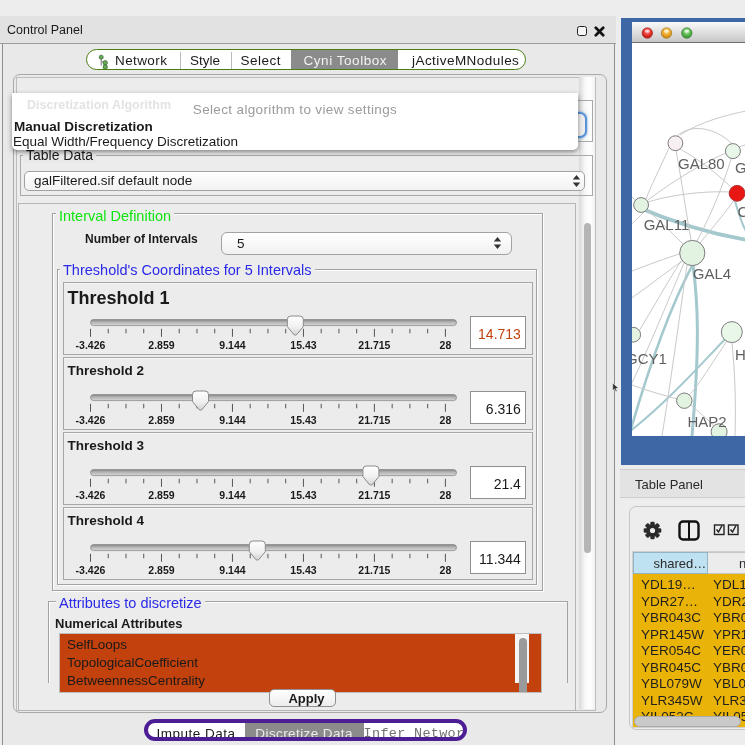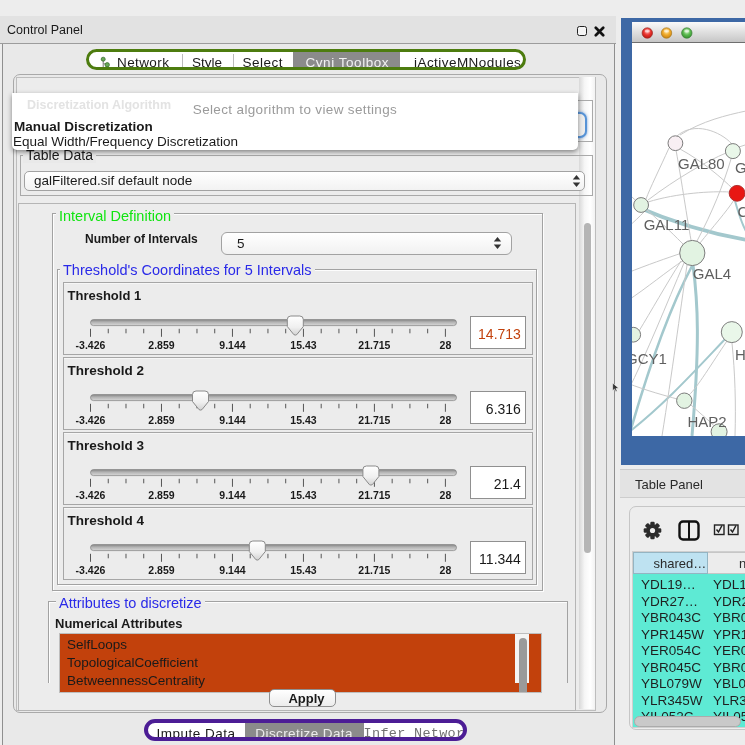--- a/index.html
+++ b/index.html
@@ -40,21 +40,21 @@
   <div class="abs t bold" style="left:85px;top:215.5px;font-size:12px;">Number of Intervals</div>
   <div class="abs" style="left:221px;top:216px;width:291px;height:23px;border:1px solid #a2a2a2;border-radius:6px;background:linear-gradient(#ffffff,#f1f1f1);"></div>
   <div class="abs t" style="left:237px;top:220px;font-size:13.5px;">5</div>
   <svg class="abs" style="left:492px;top:220px;" width="11" height="14" viewBox="0 0 11 14">
       <path d="M5.5 1 L9.2 5.5 L1.8 5.5 Z" fill="#333"></path>
       <path d="M5.5 13 L9.2 8.5 L1.8 8.5 Z" fill="#333"></path>
     </svg>
   <div class="abs" style="left:57px;top:252.5px;width:480px;height:316px;border:1px solid #a2a2a2;box-shadow:1px 1px 0 rgba(255,255,255,.9), inset 1px 1px 0 rgba(255,255,255,.9);"></div>
   <div class="abs gt" style="left:60px;top:246px;color:#2a2ae8;">Threshold's Coordinates for 5 Intervals</div>
   <div class="abs" style="left:62.5px;top:266.3px;width:470px;height:73px;border:1px solid #a6a6a6;background:#ececec;box-shadow:inset 0 1px 0 #f6f6f6;"></div>
-  <div class="abs t bold" style="left:67.5px;top:272.3px;font-size:13px;">Threshold 1</div>
+  <div class="abs t bold" style="left:67.5px;top:272.3px;font-size:18px;">Threshold 1</div>
   <svg class="abs" style="left:62.5px;top:266.3px;" width="470" height="73" viewBox="0 0 470 73">
       <defs>
         <linearGradient id="trk" x1="0" y1="0" x2="0" y2="1">
           <stop offset="0" stop-color="#888888"></stop>
           <stop offset="0.45" stop-color="#b5b5b5"></stop>
           <stop offset="1" stop-color="#d8d8d8"></stop>
         </linearGradient>
         <linearGradient id="thg" x1="0" y1="0" x2="0" y2="1">
           <stop offset="0" stop-color="#ffffff"></stop>
           <stop offset="0.6" stop-color="#efefef"></stop>
@@ -209,21 +209,21 @@
     <div class="abs" style="left:459px;top:4px;width:8px;height:60px;background:#9a9a9a;border-radius:4px;"></div>
   </div>
   <div class="abs" style="left:269px;top:672.5px;width:66.5px;height:18px;border:1px solid #8f8f8f;border-radius:5px;background:linear-gradient(#ffffff,#ececec);"></div>
   <div class="abs t" style="left:269px;top:674.5px;width:75px;text-align:center;font-weight:600;">Apply</div>
   <div class="abs" style="left:143.5px;top:702.5px;width:323.5px;height:22px;background:#ffffff;border:4px solid #4c1d95;border-radius:11px;overflow:hidden;">
     <div class="abs" style="left:97.2px;top:0;width:118.9px;height:22px;background:#8b8b8b;"></div>
     <div class="abs t" style="left:0px;top:3.5px;width:97.2px;text-align:center;font-size:13.5px;color:#1a1a1a;letter-spacing:0.5px;">Impute Data</div>
     <div class="abs t" style="left:97.2px;top:3.5px;width:118.9px;text-align:center;font-size:13.5px;color:#ececec;letter-spacing:0.4px;">Discretize Data</div>
     <div class="abs t" style="left:216.1px;top:3.5px;width:107.4px;text-align:left;font-size:13.5px;color:#737373;letter-spacing:0.3px;font-family:Liberation Mono, monospace;">Infer Network</div>
   </div>
-  <div class="abs" style="left:86px;top:32.5px;width:440px;height:21px;background:#ffffff;border:3px solid #4d7c0f;border-radius:10.5px;overflow:hidden;">
+  <div class="abs" style="left:86px;top:32.5px;width:440px;height:21px;background:#ffffff;border:1px solid #4d7c0f;border-radius:10.5px;overflow:hidden;">
     <div class="abs" style="left:92.5px;top:2px;width:1px;height:17px;background:#bbb;"></div>
     <div class="abs" style="left:143.5px;top:2px;width:1px;height:17px;background:#bbb;"></div>
     <div class="abs" style="left:204px;top:0;width:107px;height:21px;background:#8b8b8b;"></div>
     <svg class="abs" style="left:11px;top:4px;" width="14" height="15" viewBox="0 0 14 15">
       <path d="M3.2 4.5 L3.2 11.5 M3.5 7.5 L6.5 8.5" stroke="#777" stroke-width="1"></path>
       <circle cx="3.2" cy="3.2" r="2" fill="#6aaa58" stroke="#3c6e34" stroke-width="0.8"></circle>
       <circle cx="7.2" cy="8.8" r="2.2" fill="#6aaa58" stroke="#3c6e34" stroke-width="0.8"></circle>
       <circle cx="7.2" cy="13" r="2.2" fill="#6aaa58" stroke="#3c6e34" stroke-width="0.8"></circle>
     </svg>
     <div class="abs t" style="left:28px;top:3.2px;font-size:13.5px;letter-spacing:0.4px;">Network</div>
@@ -338,21 +338,21 @@
     </g>
     <rect x="36.5" y="1.5" width="19" height="18" rx="3.5" fill="none" stroke="#111" stroke-width="2.4"></rect>
     <line x1="46" y1="1.5" x2="46" y2="19.5" stroke="#111" stroke-width="2"></line>
     <g stroke="#222" fill="none">
       <rect x="71.5" y="5" width="9.5" height="9.5" stroke-width="1.4"></rect>
       <path d="M73.5 9.5 L75.5 12 L79 5.5" stroke-width="1.5"></path>
       <rect x="85.5" y="5" width="9.5" height="9.5" stroke-width="1.4"></rect>
       <path d="M87.5 9.5 L89.5 12 L93 5.5" stroke-width="1.5"></path>
     </g>
   </svg>
-  <div class="abs" style="left:631.5px;top:534.5px;width:113.5px;height:177px;background:#5eead4;overflow:hidden;border:1px solid #cfcfcf;border-right:none;">
+  <div class="abs" style="left:631.5px;top:534.5px;width:113.5px;height:177px;background:#eab308;overflow:hidden;border:1px solid #cfcfcf;border-right:none;">
     <div class="abs" style="left:0;top:0;width:75.5px;height:22.5px;background:#bee2f1;border:1px solid #94b4c2;"></div>
     <div class="abs" style="left:75.5px;top:0;width:38px;height:22.5px;background:#ececec;border:1px solid #c6c6c6;border-left:none;"></div>
     <div class="abs" style="left:21px;top:4px;font-size:13px;color:#2a2a2a;white-space:nowrap;">shared…</div>
     <div class="abs" style="left:106.5px;top:4px;font-size:13px;color:#2a2a2a;">name</div>
     <div class="abs" style="left:8.5px;top:25.5px;font-size:13.5px;color:#1f1f1f;white-space:nowrap;">YDL19…</div>
     <div class="abs" style="left:80.5px;top:25.5px;font-size:13.5px;color:#1f1f1f;white-space:nowrap;">YDL194W</div>
     <div class="abs" style="left:8.5px;top:42.0px;font-size:13.5px;color:#1f1f1f;white-space:nowrap;">YDR27…</div>
     <div class="abs" style="left:80.5px;top:42.0px;font-size:13.5px;color:#1f1f1f;white-space:nowrap;">YDR277C</div>
     <div class="abs" style="left:8.5px;top:58.5px;font-size:13.5px;color:#1f1f1f;white-space:nowrap;">YBR043C</div>
     <div class="abs" style="left:80.5px;top:58.5px;font-size:13.5px;color:#1f1f1f;white-space:nowrap;">YBR043C</div>

